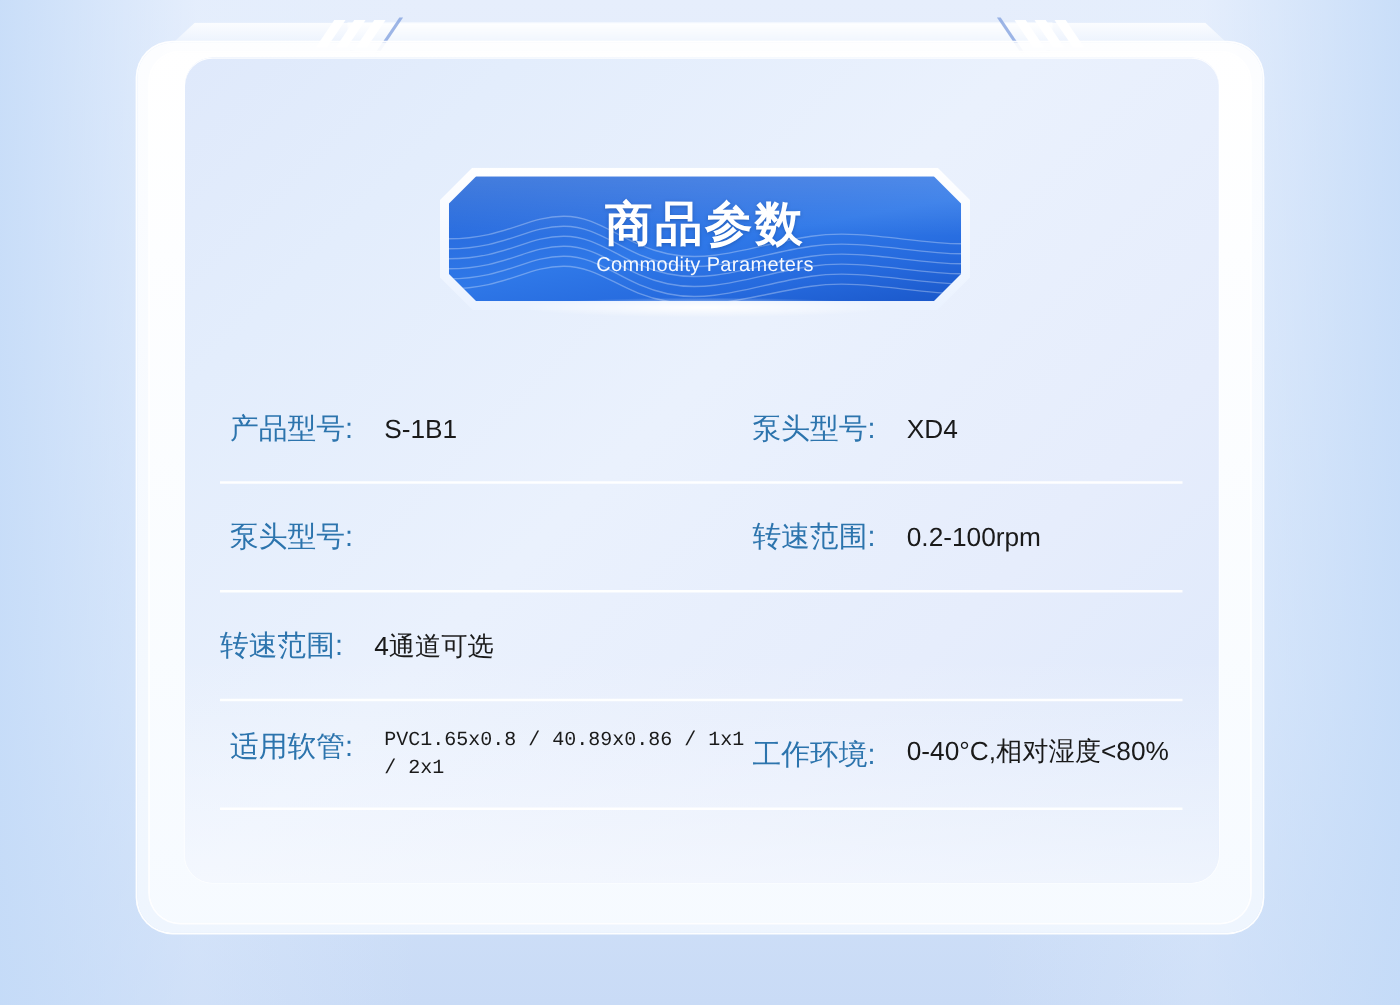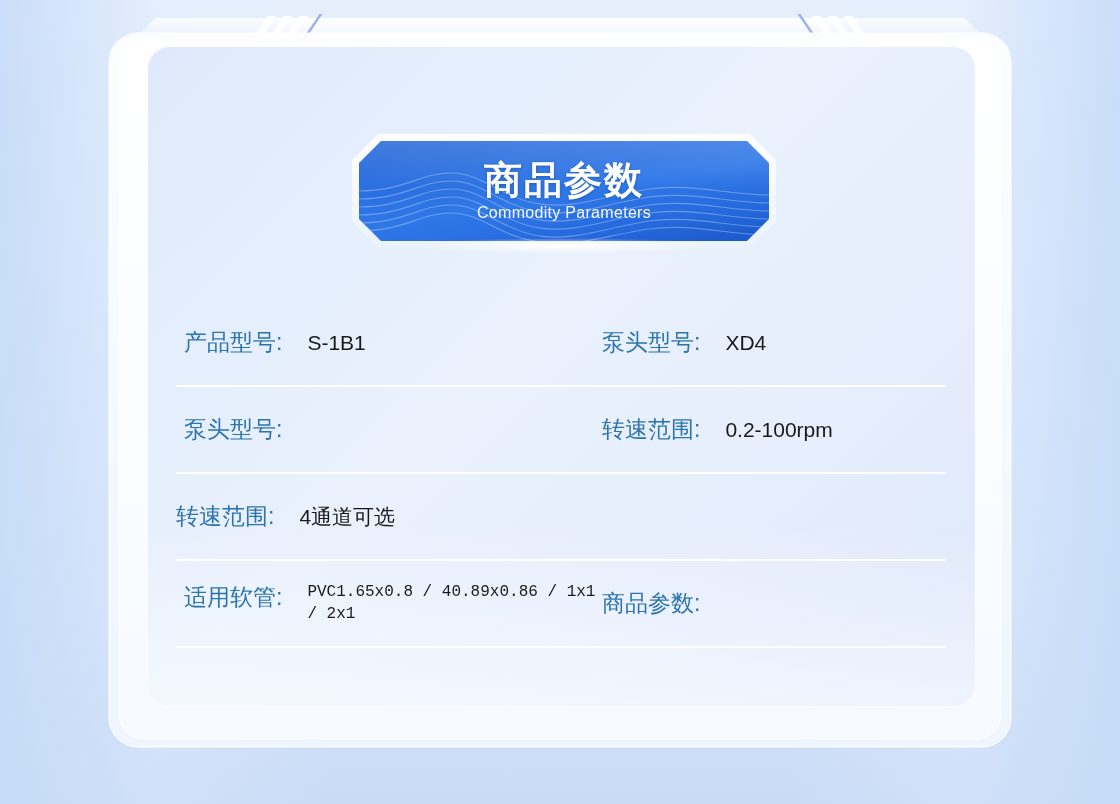--- a/index.html
+++ b/index.html
@@ -352,18 +352,19 @@
         <span class="spec-value">4通道可选</span>
       </div>
     </div>
 
     <div class="spec-row">
       <div class="spec-cell c1 align-mid">
         <span class="spec-label">适用软管:</span>
         <span class="spec-value multiline">PVC1.65x0.8 / 40.89x0.86 / 1x1 / 2x1</span>
       </div>
       <div class="spec-cell c2 align-mid">
-        <span class="spec-label">商品参数:</span>
+        <span class="spec-label">工作环境:</span>
+        <span class="spec-value">0-40°C,相对湿度&lt;80%</span>
       </div>
     </div>
 
   </div>
 </div>
 
 </body></html>

